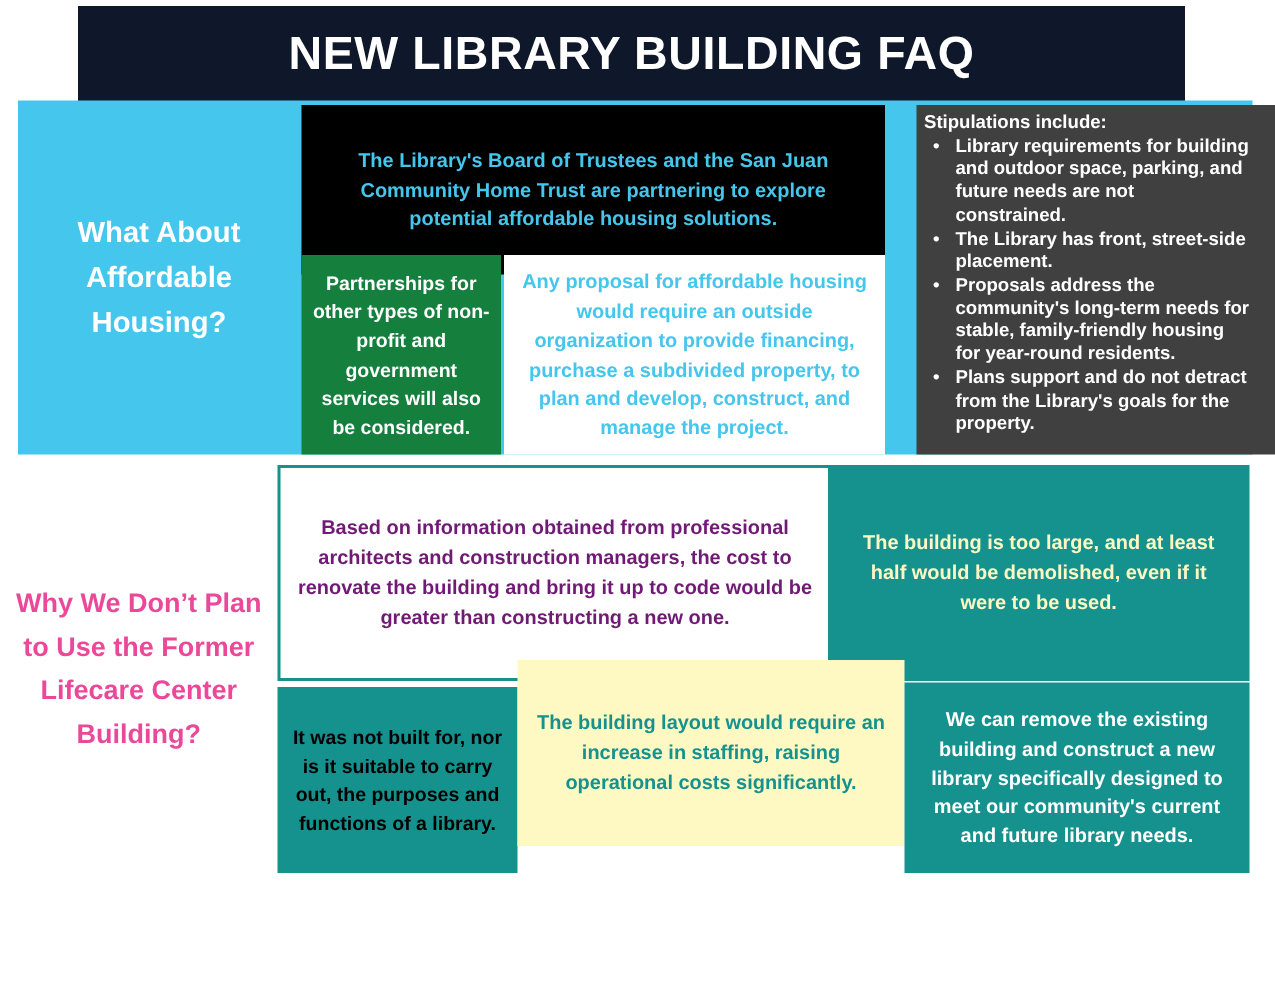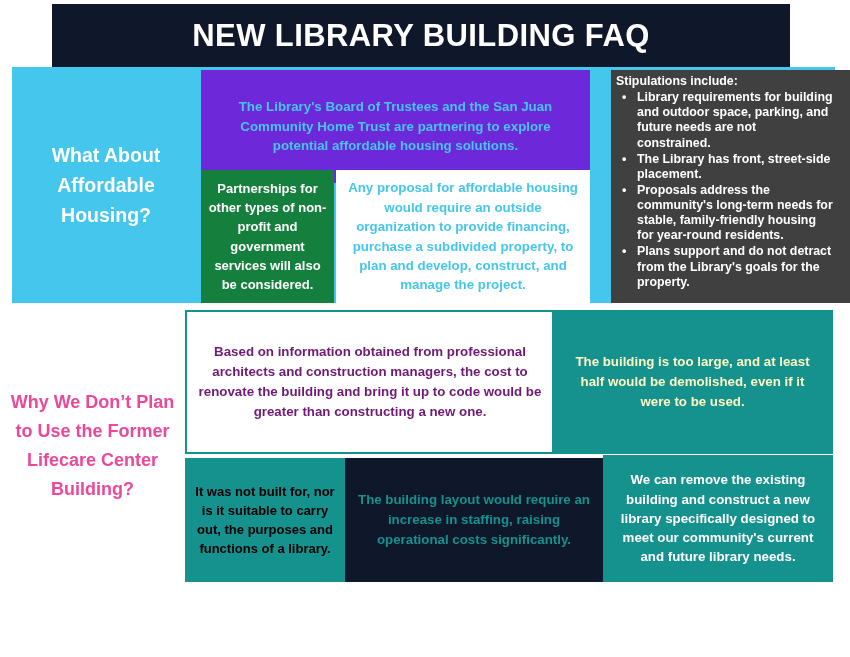--- a/index.html
+++ b/index.html
@@ -75,21 +75,21 @@
     text-align: center;
     line-height: 1.55;
   }
 
   .card-trustees {
     position: absolute;
     left: 201px;
     top: 70px;
     width: 389px;
     height: 113px;
-    background: #6d28d9;
+    background: #000000;
     display: flex;
     align-items: center;
     justify-content: center;
     box-sizing: border-box;
     padding: 4px 12px;
   }
   .card-trustees-text {
     color: #45C6EC;
     font-size: 13.3px;
     font-weight: bold;
@@ -258,24 +258,24 @@
     color: #000000;
     font-size: 13px;
     font-weight: bold;
     text-align: center;
     line-height: 1.47;
   }
 
   .card-layout {
     position: absolute;
     left: 345px;
-    top: 458px;
+    top: 440px;
     width: 258px;
     height: 124px;
-    background: #0f172a;
+    background: #fef9c3;
     display: flex;
     align-items: center;
     justify-content: center;
     box-sizing: border-box;
     padding: 2px 8px;
   }
   .card-layout-text {
     color: #15918E;
     font-size: 13.3px;
     font-weight: bold;

